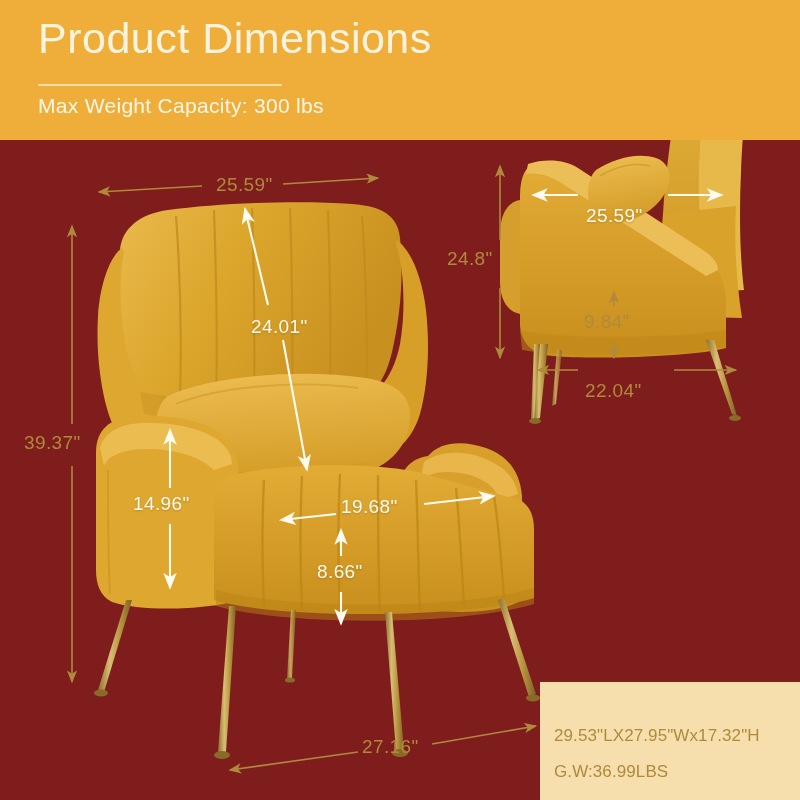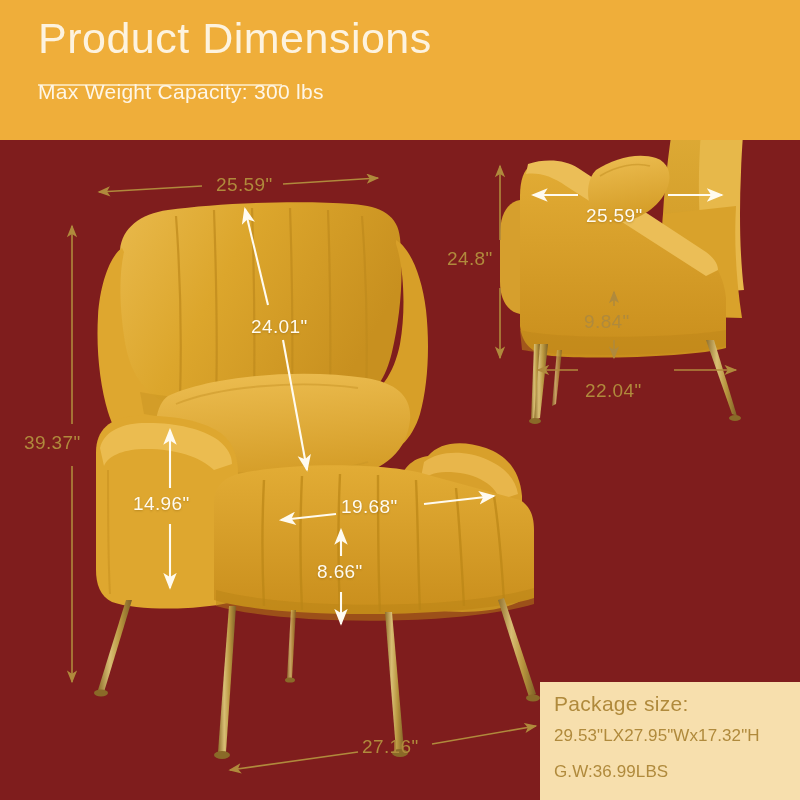--- a/index.html
+++ b/index.html
@@ -23,21 +23,21 @@
     font-size:43px;font-weight:400;letter-spacing:0.5px;
     color:#FDF3DF;
     white-space:nowrap;
     z-index:4;
   }
   .header-divider{
     position:absolute;left:38px;top:84px;width:244px;height:2px;
     background:#FBE7BE;opacity:.85;z-index:4;
   }
   .header-sub{
-    position:absolute;left:38px;top:80px;
+    position:absolute;left:38px;top:94px;
     font-size:21px;font-weight:400;letter-spacing:0.3px;
     color:#FEF6E7;white-space:nowrap;z-index:4;
   }
 
   
   .dim{position:absolute;white-space:nowrap;z-index:30;
        font-size:19px;letter-spacing:.4px;}
   .dim.white{color:#FFFBF0;text-shadow:0 1px 2px rgba(120,80,10,.35);}
   .dim.brown{color:#B08A3C;}
 
@@ -277,18 +277,17 @@
   <div class="dim white" style="left:341px;top:496px;">19.68"</div>
   <div class="dim white" style="left:317px;top:561px;">8.66"</div>
   <div class="dim brown" style="left:362px;top:736px;">27.16"</div>
 
   <div class="dim white" style="left:586px;top:205px;">25.59"</div>
   <div class="dim brown" style="left:447px;top:248px;">24.8"</div>
   <div class="dim brown" style="left:584px;top:311px;">9.84"</div>
   <div class="dim brown" style="left:585px;top:380px;">22.04"</div>
 
   <div class="pkg-box">
-    <div class="pkg-title">Package size:</div>
     <div class="pkg-line pkg-l1">29.53"LX27.95"Wx17.32"H</div>
     <div class="pkg-line pkg-l2">G.W:36.99LBS</div>
   </div>
 
 </div>
 
 </body></html>

